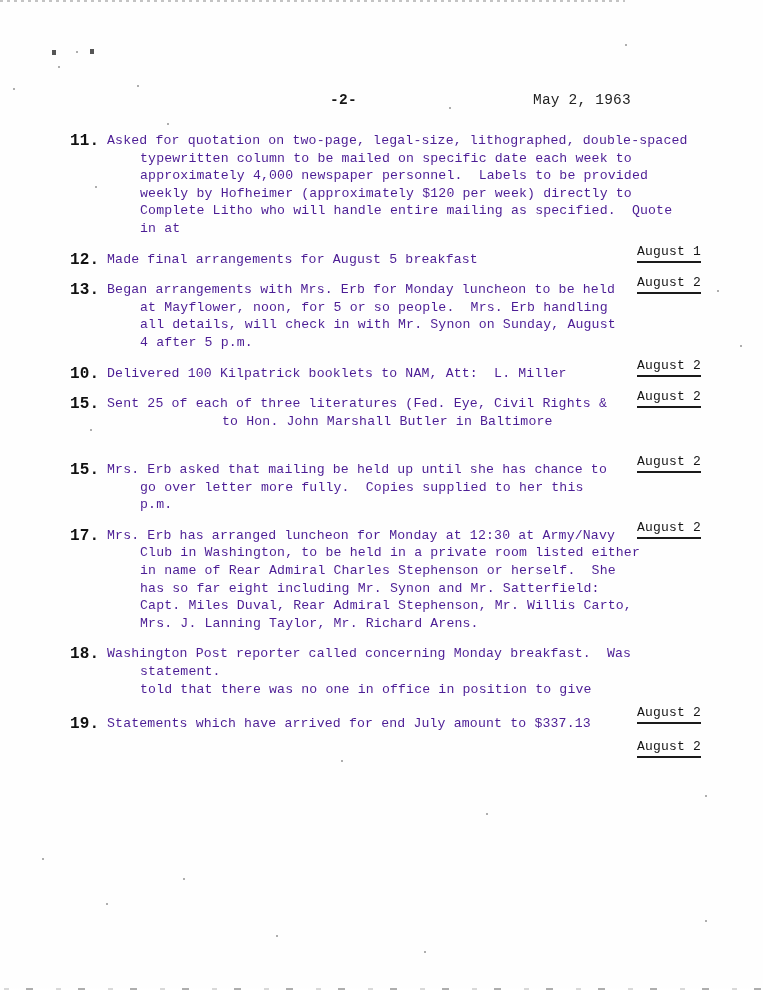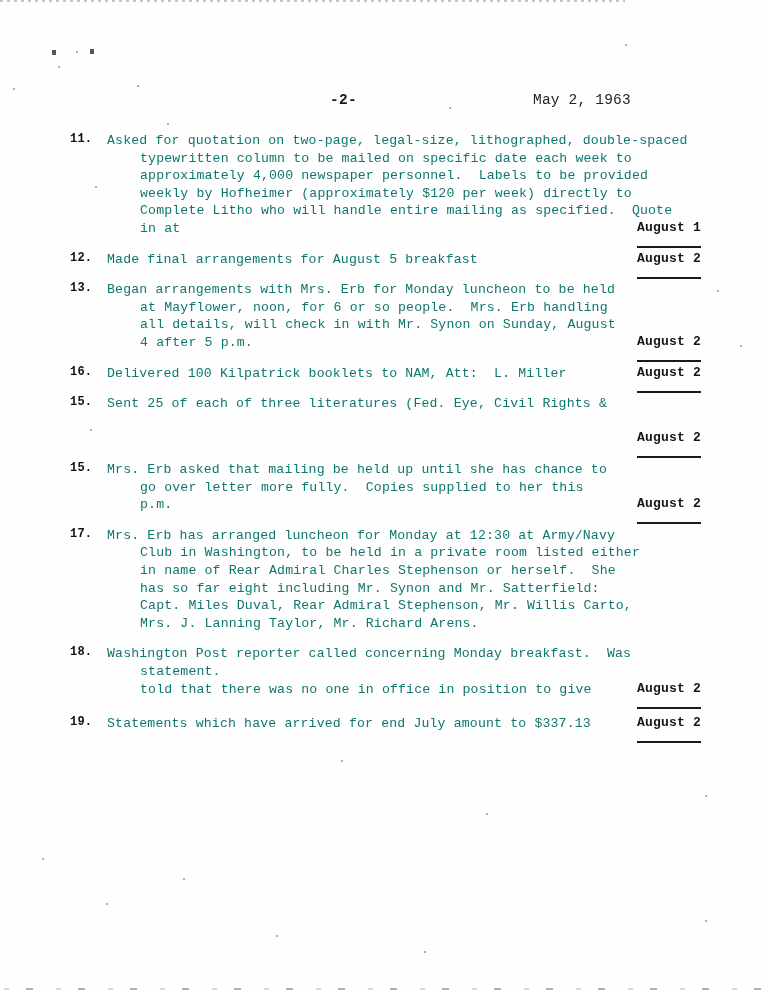--- a/index.html
+++ b/index.html
@@ -96,31 +96,31 @@
   }
   .entry {
     position: relative;
     width: 763px;
   }
   .entry-num {
     position: absolute;
     left: 70px;
     top: 0px;
     width: 34px;
-    font-size: 12px;
+    font-size: 16px;
     font-weight: bold;
     color: #111111;
     letter-spacing: 0.2px;
   }
   .entry-text {
     margin: 0;
     padding: 0 0 0 107px;
     font-size: 13.2px;
     line-height: 17.6px;
-    color: #0f766e;
+    color: #4c1d95;
     letter-spacing: 0.15px;
     white-space: pre-wrap;
   }
   .entry-text .ln {
     display: block;
   }
   .entry-text .ln.ind {
     padding-left: 33px;
   }
   .entry-text .ln.ind2 {
@@ -128,27 +128,28 @@
   }
   .entry-text .ln.ind3 {
     padding-left: 115px;
   }
 
   
   .stamp {
     position: absolute;
     left: 637px;
     font-size: 13px;
-    font-weight: bold;
+    font-weight: normal;
     color: #151515;
     letter-spacing: 0.2px;
     border-bottom: 2px solid #1a1a1a;
-    padding-bottom: 11px;
+    padding-bottom: 2px;
     line-height: 15px;
     white-space: nowrap;
+    margin-top: 24px;
   }
 </style>
 </head>
 <body>
 
 <div class="page">
 
   <div class="scan-edge-top"></div>
   <div class="scan-edge-bottom"></div>
 
@@ -186,31 +187,31 @@
         <div class="entry-text"><span class="ln">Asked for quotation on two-page, legal-size, lithographed, double-spaced</span><span class="ln ind">typewritten column to be mailed on specific date each week to</span><span class="ln ind">approximately 4,000 newspaper personnel.  Labels to be provided</span><span class="ln ind">weekly by Hofheimer (approximately $120 per week) directly to</span><span class="ln ind">Complete Litho who will handle entire mailing as specified.  Quote</span><span class="ln ind">in at</span></div>
         <div class="stamp" style="top: 88px;">August 1</div>
       </div>
       <div class="entry" style="position: absolute; top: 118.6px; left: 0px;">
         <div class="entry-num">12.</div>
         <div class="entry-text"><span class="ln">Made final arrangements for August 5 breakfast</span></div>
         <div class="stamp" style="top: 0px;">August 2</div>
       </div>
       <div class="entry" style="position: absolute; top: 149.2px; left: 0px;">
         <div class="entry-num">13.</div>
-        <div class="entry-text"><span class="ln">Began arrangements with Mrs. Erb for Monday luncheon to be held</span><span class="ln ind">at Mayflower, noon, for 6 or so people.  Mrs. Erb handling</span><span class="ln ind">all details, will check in with Mr. Synon on Sunday, August</span><span class="ln ind">4 after 5 p.m.</span></div>
+        <div class="entry-text"><span class="ln">Began arrangements with Mrs. Erb for Monday luncheon to be held</span><span class="ln ind">at Mayflower, noon, for 5 or so people.  Mrs. Erb handling</span><span class="ln ind">all details, will check in with Mr. Synon on Sunday, August</span><span class="ln ind">4 after 5 p.m.</span></div>
         <div class="stamp" style="top: 52.8px;">August 2</div>
       </div>
       <div class="entry" style="position: absolute; top: 232.6px; left: 0px;">
-        <div class="entry-num">16.</div>
+        <div class="entry-num">10.</div>
         <div class="entry-text"><span class="ln">Delivered 100 Kilpatrick booklets to NAM, Att:  L. Miller</span></div>
         <div class="stamp" style="top: 0px;">August 2</div>
       </div>
       <div class="entry" style="position: absolute; top: 263.2px; left: 0px;">
         <div class="entry-num">15.</div>
-        <div class="entry-text"><span class="ln">Sent 25 of each of three literatures (Fed. Eye, Civil Rights &amp;</span></div>
+        <div class="entry-text"><span class="ln">Sent 25 of each of three literatures (Fed. Eye, Civil Rights &amp;</span><span class="ln ind3">to Hon. John Marshall Butler in Baltimore</span></div>
         <div class="stamp" style="top: 35.2px;">August 2</div>
       </div>
       <div class="entry" style="position: absolute; top: 329px; left: 0px;">
         <div class="entry-num">15.</div>
         <div class="entry-text"><span class="ln">Mrs. Erb asked that mailing be held up until she has chance to</span><span class="ln ind">go over letter more fully.  Copies supplied to her this</span><span class="ln ind">p.m.</span></div>
         <div class="stamp" style="top: 35.2px;">August 2</div>
       </div>
       <div class="entry" style="position: absolute; top: 394.8px; left: 0px;">
         <div class="entry-num">17.</div>
         <div class="entry-text"><span class="ln">Mrs. Erb has arranged luncheon for Monday at 12:30 at Army/Navy</span><span class="ln ind">Club in Washington, to be held in a private room listed either</span><span class="ln ind">in name of Rear Admiral Charles Stephenson or herself.  She</span><span class="ln ind">has so far eight including Mr. Synon and Mr. Satterfield:</span><span class="ln ind">Capt. Miles Duval, Rear Admiral Stephenson, Mr. Willis Carto,</span><span class="ln ind">Mrs. J. Lanning Taylor, Mr. Richard Arens.</span></div>

